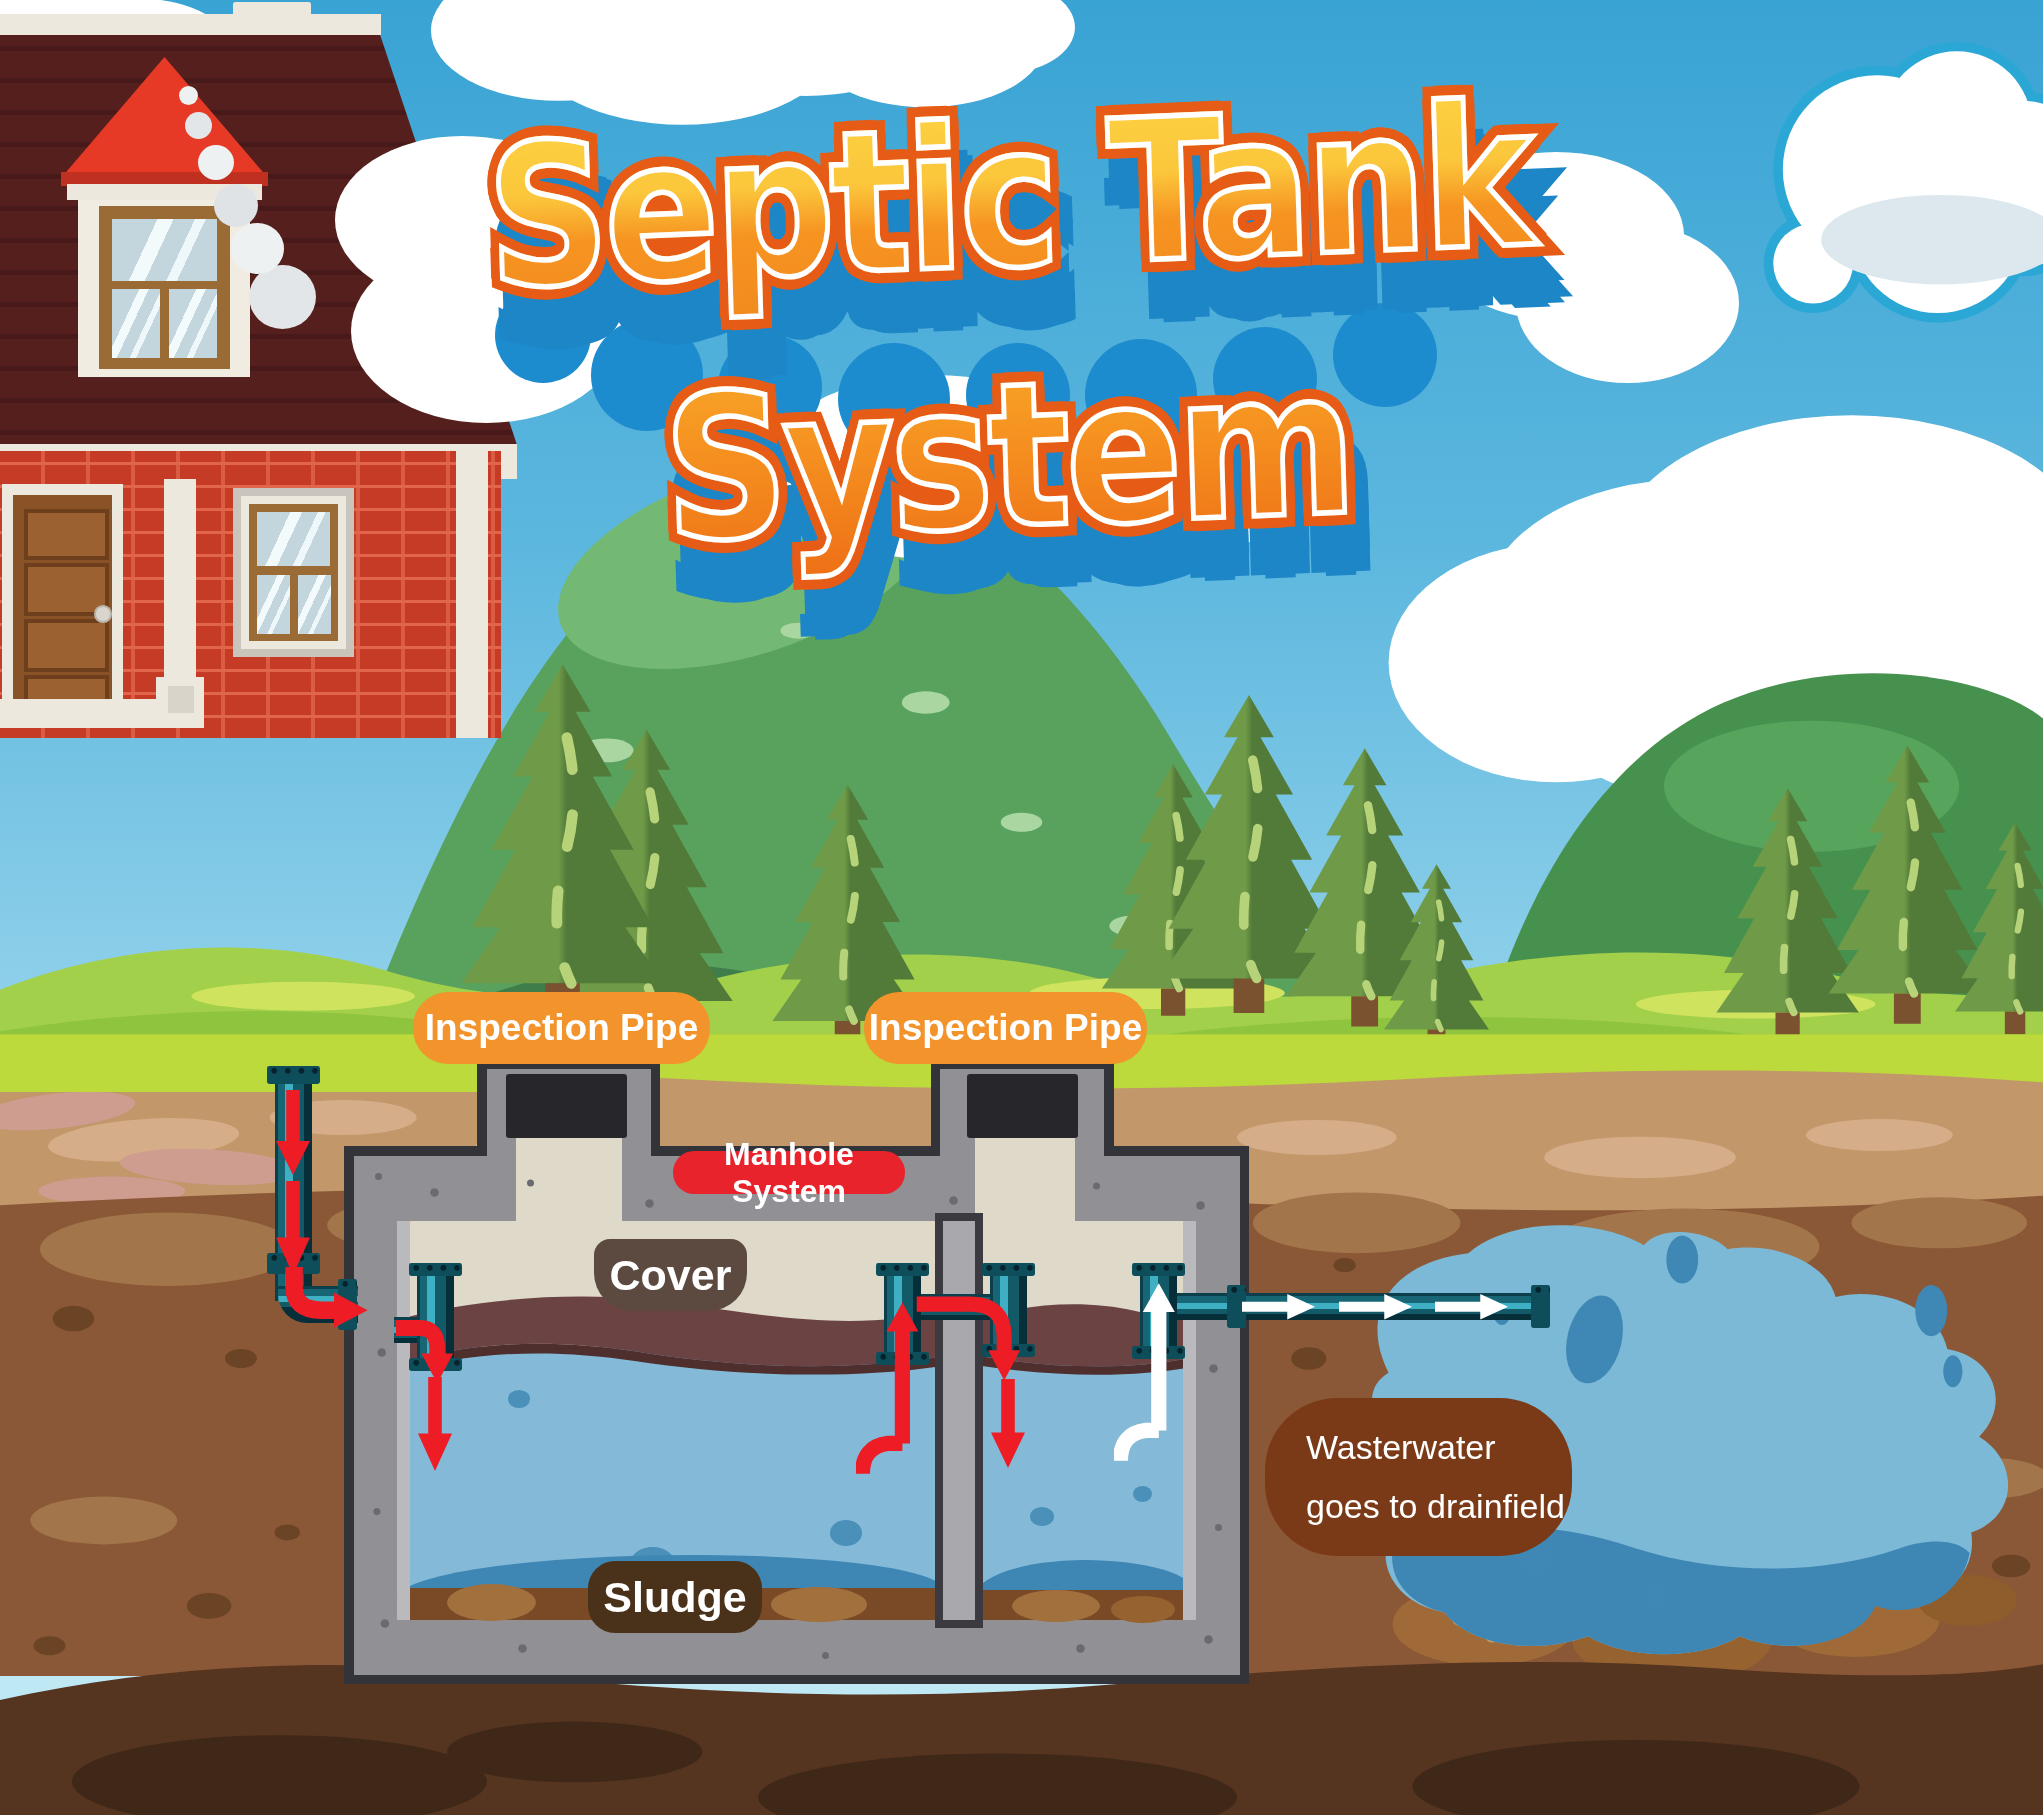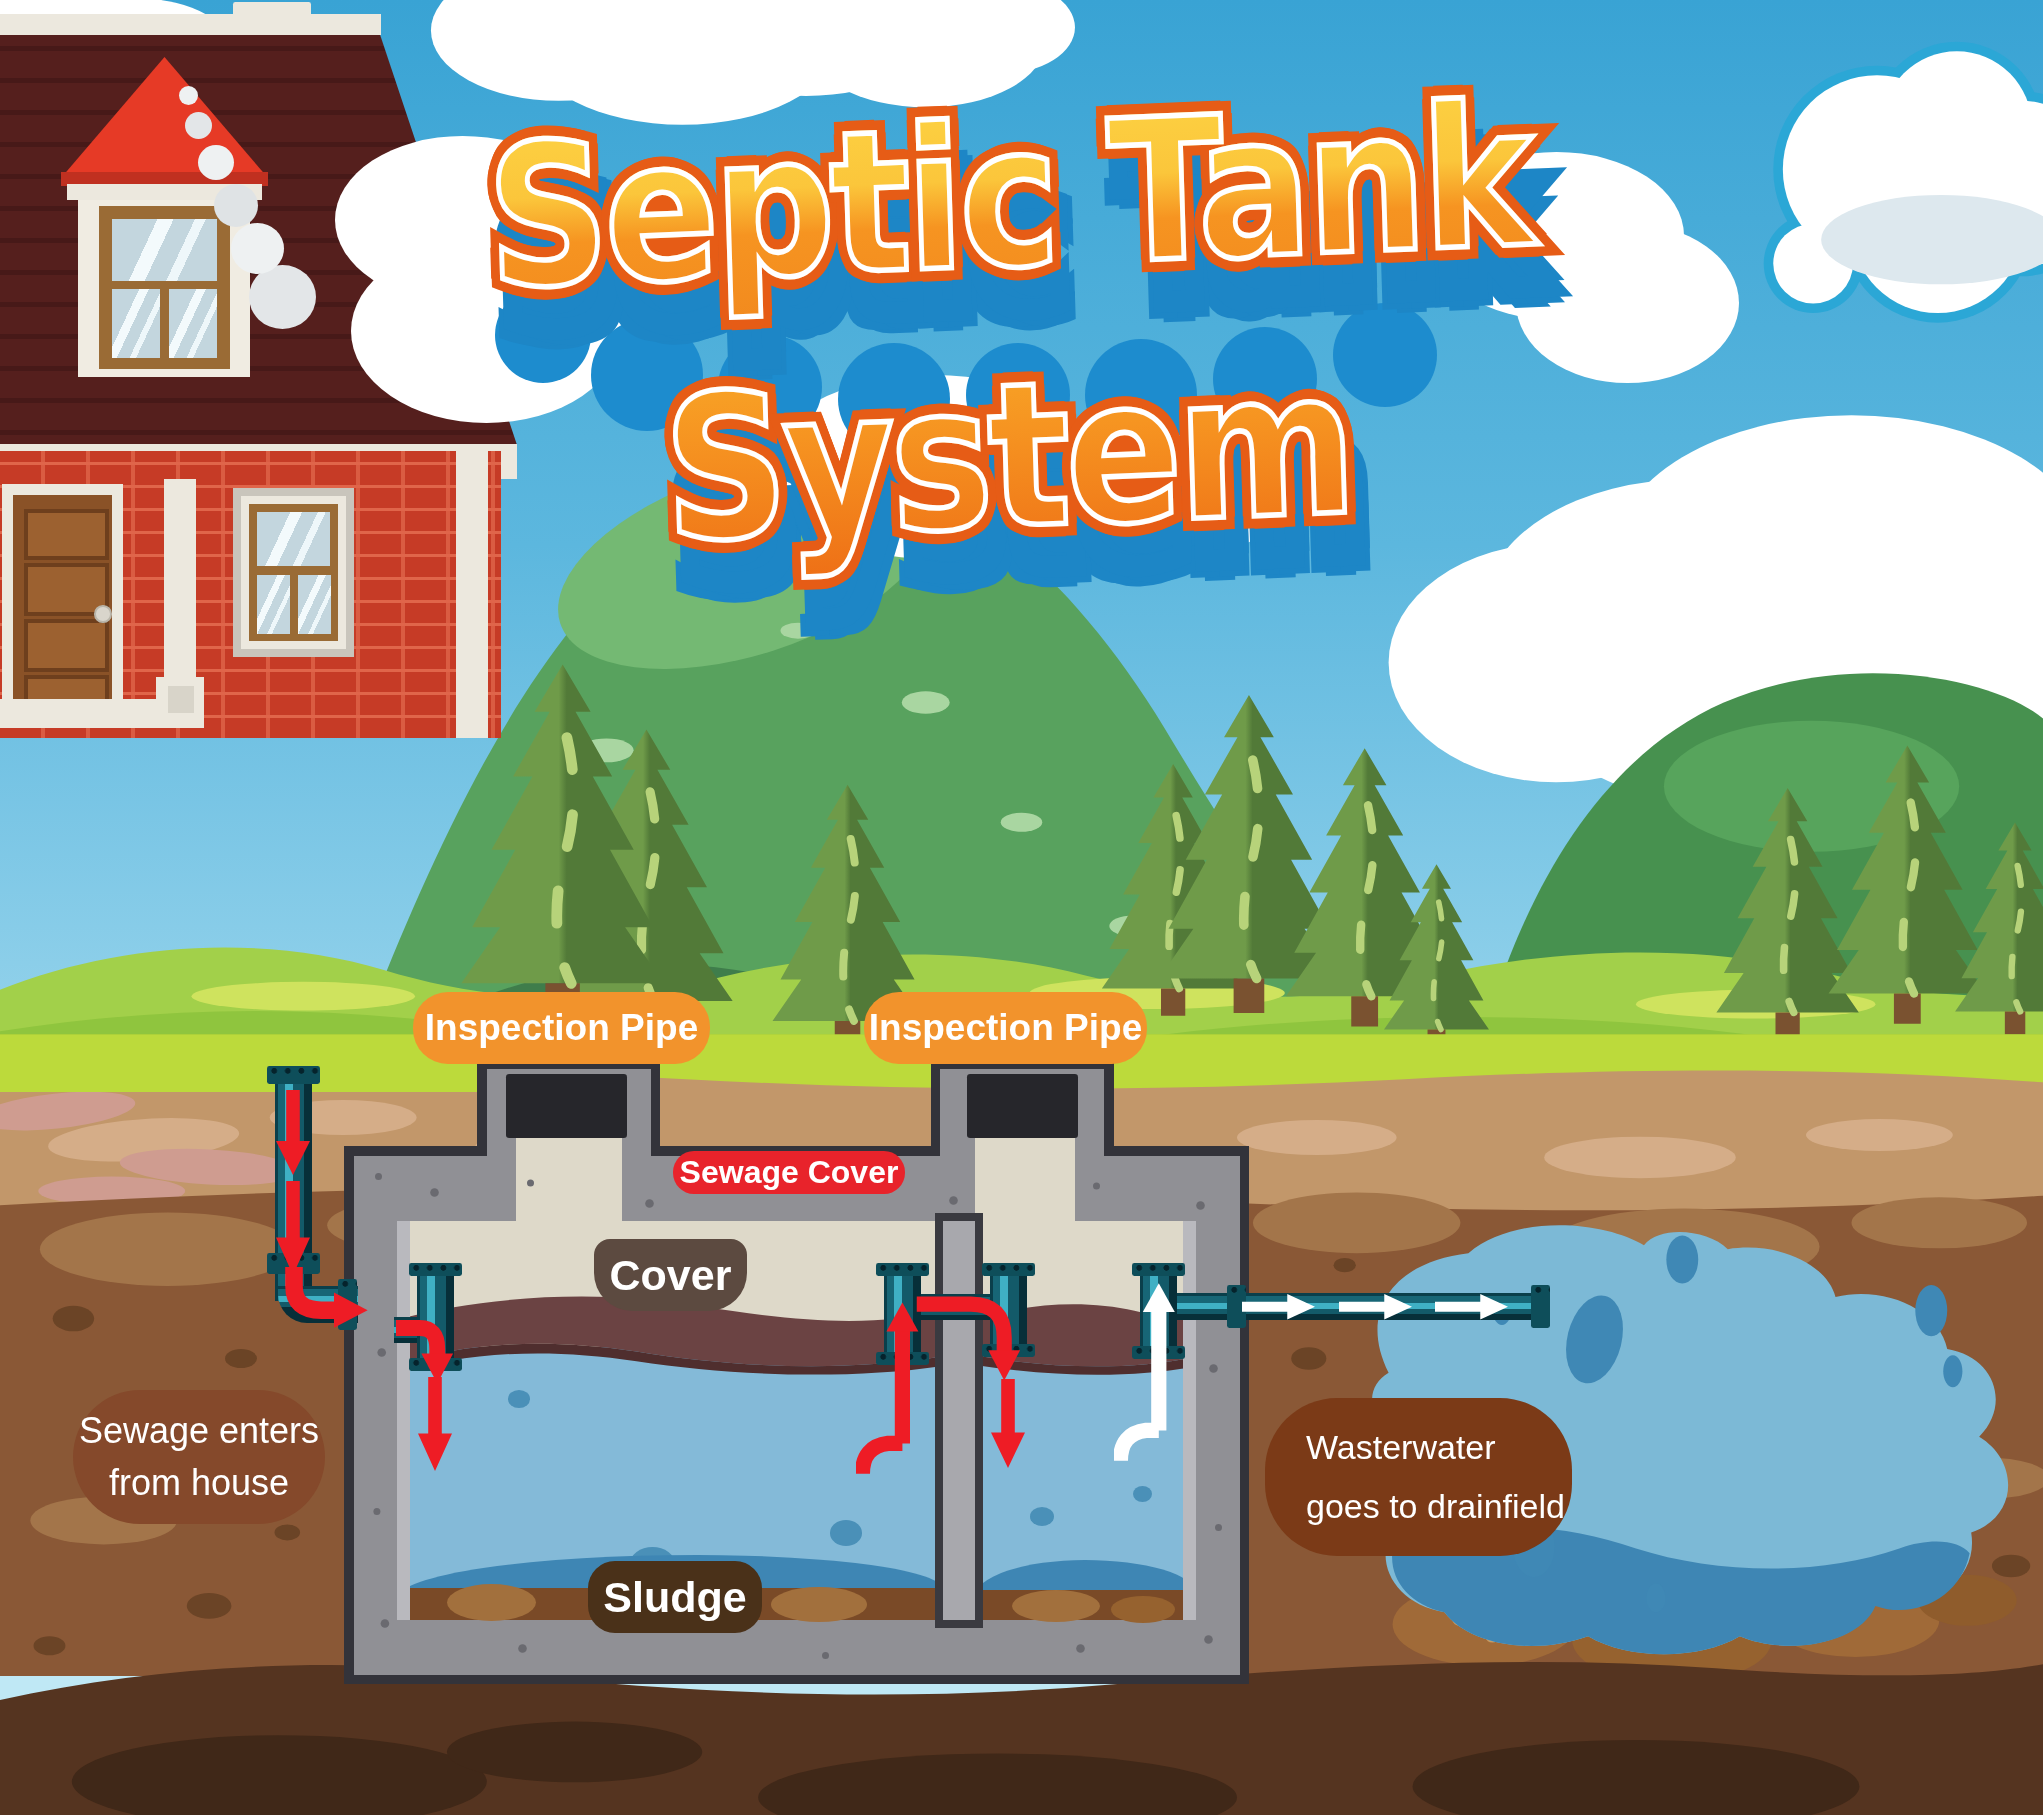--- a/index.html
+++ b/index.html
@@ -440,31 +440,27 @@
   <div class="arr-r" style="left:1339px;top:1294px;width:73px;height:25.5px"></div>
   <div class="arr-r" style="left:1435px;top:1294px;width:73px;height:25.5px"></div>
 
   <div class="lbl lbl-insp" style="left:413px;top:992px;width:297px;height:72px">
     <span>Inspection Pipe</span>
   </div>
   <div class="lbl lbl-insp" style="left:864px;top:992px;width:283px;height:72px">
     <span>Inspection Pipe</span>
   </div>
   <div class="lbl lbl-manhole" style="left:673px;top:1151px;width:232px;height:43px">
-    <span>Sewage Cover</span>
+    <span>Manhole System</span>
   </div>
   <div class="lbl lbl-scum" style="left:594px;top:1239px;width:153px;height:72px">
     <span>Cover</span>
   </div>
   <div class="lbl lbl-sludge" style="left:588px;top:1561px;width:174px;height:72px">
     <span>Sludge</span>
-  </div>
-  <div class="blob-note" style="left:73px;top:1390px;width:252px;height:134px;background:#85492b;border-radius:67px;align-items:center">
-    <span>Sewage enters</span>
-    <span>from house</span>
   </div>
   <div class="blob-note" style="left:1265px;top:1398px;width:307px;height:158px;background:#7b3a17;border-radius:72px;padding-left:41px;box-sizing:border-box;font-size:34px;line-height:1.75">
     <span>Wasterwater</span>
     <span>goes to drainfield</span>
   </div>
 
 </div>
 
 
 </body></html>

